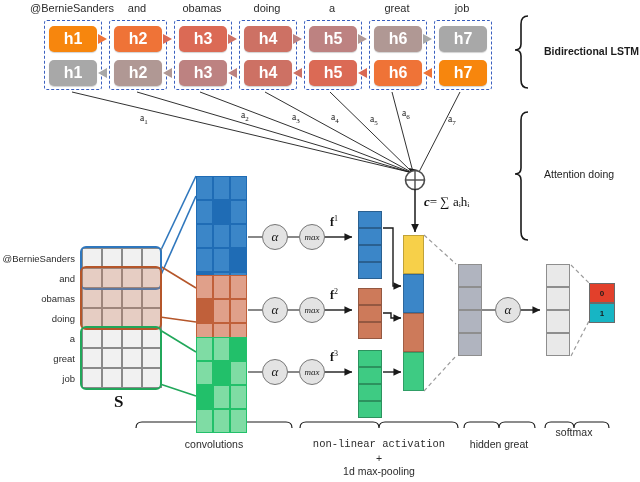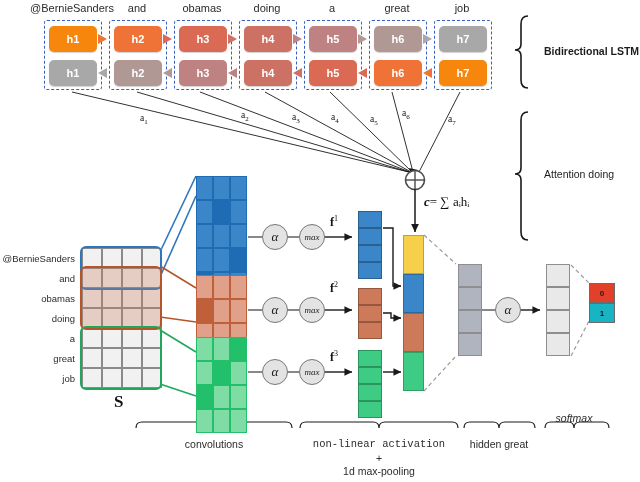--- a/index.html
+++ b/index.html
@@ -27,21 +27,21 @@
   .lstm-group{
     position:absolute;
     border:1.4px dashed #3a5fbf;
     border-radius:3px;
     box-sizing:border-box;
   }
   .cell{
     position:absolute;
     border-radius:5px;
     color:#ffffff;
-    font-size:11px;
+    font-size:16px;
     font-weight:bold;
     display:flex;
     align-items:center;
     justify-content:center;
     box-shadow:0 1px 1px rgba(0,0,0,.18);
     box-sizing:border-box;
   }
 
   
   .brace-label{
@@ -388,21 +388,21 @@
     </div>
 
   <div class="opcircle" style="left:262px;top:224px;width:26px;height:26px;font-size:13px;">α</div>
   <div class="opcircle" style="left:299px;top:224px;width:26px;height:26px;font-size:9px;">max</div>
   <div class="opcircle" style="left:262px;top:297px;width:26px;height:26px;font-size:13px;">α</div>
   <div class="opcircle" style="left:299px;top:297px;width:26px;height:26px;font-size:9px;">max</div>
   <div class="opcircle" style="left:262px;top:359px;width:26px;height:26px;font-size:13px;">α</div>
   <div class="opcircle" style="left:299px;top:359px;width:26px;height:26px;font-size:9px;">max</div>
 
   <div class="flabel" style="left:330px;top:214px;"><span>f</span><sup>1</sup></div>
-  <div class="flabel" style="left:330px;top:280px;"><span>f</span><sup>2</sup></div>
+  <div class="flabel" style="left:330px;top:287px;"><span>f</span><sup>2</sup></div>
   <div class="flabel" style="left:330px;top:349px;"><span>f</span><sup>3</sup></div>
 
   <div id="f-vectors">
       <div class="vecbox" style="left: 358px; top: 211px; width: 24px; height: 17px; background: rgb(59, 134, 200); border: 1px solid rgba(0, 0, 0, 0.28);"></div>
       <div class="vecbox" style="left: 358px; top: 228px; width: 24px; height: 17px; background: rgb(59, 134, 200); border: 1px solid rgba(0, 0, 0, 0.28);"></div>
       <div class="vecbox" style="left: 358px; top: 245px; width: 24px; height: 17px; background: rgb(59, 134, 200); border: 1px solid rgba(0, 0, 0, 0.28);"></div>
       <div class="vecbox" style="left: 358px; top: 262px; width: 24px; height: 17px; background: rgb(59, 134, 200); border: 1px solid rgba(0, 0, 0, 0.28);"></div>
       <div class="vecbox" style="left: 358px; top: 288px; width: 24px; height: 17px; background: rgb(205, 122, 90); border: 1px solid rgba(0, 0, 0, 0.28);"></div>
       <div class="vecbox" style="left: 358px; top: 305px; width: 24px; height: 17px; background: rgb(205, 122, 90); border: 1px solid rgba(0, 0, 0, 0.28);"></div>
       <div class="vecbox" style="left: 358px; top: 322px; width: 24px; height: 17px; background: rgb(205, 122, 90); border: 1px solid rgba(0, 0, 0, 0.28);"></div>
@@ -434,15 +434,15 @@
     </div>
 
   <div class="smbox" style="left:589px;top:283px;width:26px;height:20px;background:#e2402b;">0</div>
   <div class="smbox" style="left:589px;top:303px;width:26px;height:20px;background:#17b5c4;">1</div>
 
   <div class="bottom-label" style="left:214px;top:438px;">convolutions</div>
   <div class="bottom-label" style="left:379px;top:438px;font-family:Liberation Mono, monospace;">non-linear activation</div>
   <div class="bottom-label" style="left:379px;top:452px;">+</div>
   <div class="bottom-label" style="left:379px;top:465px;">1d max-pooling</div>
   <div class="bottom-label" style="left:499px;top:438px;">hidden great</div>
-  <div class="bottom-label" style="left:574px;top:412px;font-style:italic;">softmax</div>
+  <div class="bottom-label" style="left:574px;top:426px;">softmax</div>
 
 </div>
 
 </body></html>

